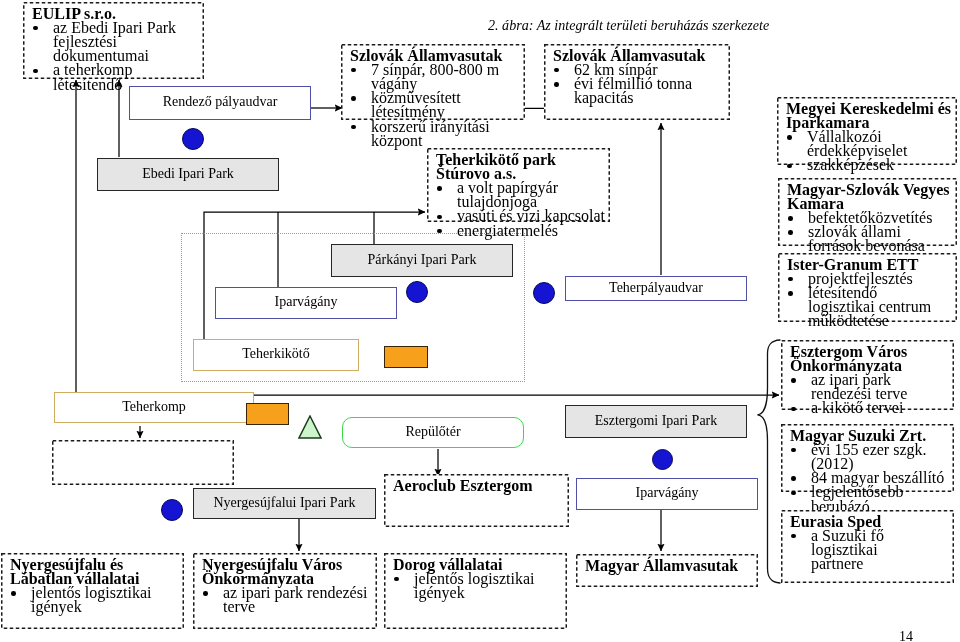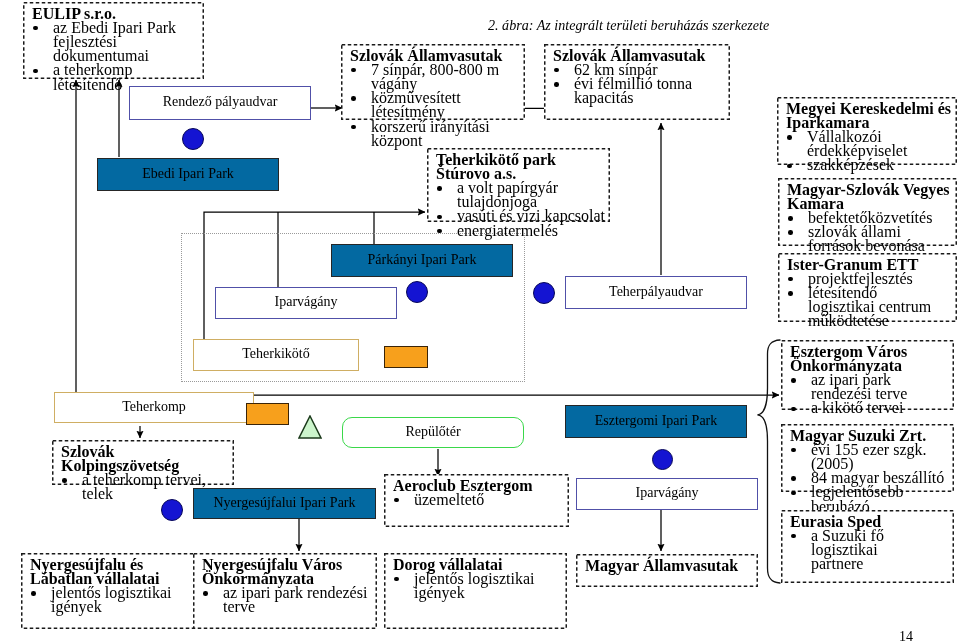--- a/index.html
+++ b/index.html
@@ -12,21 +12,21 @@
   .dashbox .hd{font-weight:bold;font-size:16px;line-height:14.2px;}
   .dashbox ul{margin:0;padding:0;list-style:none;}
   .dashbox li{font-size:16px;line-height:14.2px;position:relative;padding-left:21px;}
   .dashbox li:before{content:"";position:absolute;left:1px;top:5.2px;width:4.6px;height:4.6px;border-radius:50%;background:#000;}
   .dashbox .inner{padding:4.5px 1px 3px 9px;position:relative;}
 
   .pbox{background:#fff;display:flex;align-items:center;justify-content:center;font-size:14px;line-height:14.5px;padding-bottom:1.5px;}
   .pbox.blue{border:1.3px solid #5050a8;}
   .pbox.orange{border:1.3px solid #cfae63;}
   .pbox.green{border:1.3px solid #3ad84a;}
-  .pbox.gray{background:#0369a1;border:1.4px solid #262626;border-right-width:1.8px;border-bottom-width:1.8px;}
+  .pbox.gray{background:#e5e5e5;border:1.4px solid #262626;border-right-width:1.8px;border-bottom-width:1.8px;}
 
   .circle{border-radius:50%;background:#1414d2;border:1.2px solid #08085a;}
   .orect{background:#f7a01c;border:1.6px solid #3a2408;}
 
   .dottedbox{border:1px dotted #9a9a9a;}
 
   .title{position:absolute;font-style:italic;font-size:14.1px;line-height:14px;}
   .pageno{position:absolute;font-size:14px;line-height:14px;}
   svg.lay{position:absolute;left:0;top:0;width:960px;height:642px;overflow:visible;}
 </style>
@@ -162,60 +162,51 @@
           </ul>
         </div>
       </div>
       <div class="node dashbox" style="left: 781px; top: 424px; width: 173px; height: 68px;">
         <svg class="bd" width="173" height="68">
           <rect x="0.75" y="0.75" width="171.5" height="66.5" fill="none" stroke="#1a1a1a" stroke-width="1.5" stroke-dasharray="3.5 2.5"></rect>
         </svg>
         <div class="inner">
           <div class="hd">Magyar Suzuki Zrt.</div>
           <ul>
-            <li>évi 155 ezer szgk. (2005)</li>
+            <li>évi 155 ezer szgk. (2012)</li>
             <li>84 magyar beszállító</li>
             <li>legjelentősebb beruházó</li>
           </ul>
         </div>
       </div>
       <div class="node dashbox" style="left: 781px; top: 510px; width: 173px; height: 73px;">
         <svg class="bd" width="173" height="73">
           <rect x="0.75" y="0.75" width="171.5" height="71.5" fill="none" stroke="#1a1a1a" stroke-width="1.5" stroke-dasharray="3.5 2.5"></rect>
         </svg>
         <div class="inner">
           <div class="hd">Eurasia Sped</div>
           <ul style="max-width: 140px;">
             <li>a Suzuki fő logisztikai partnere</li>
           </ul>
         </div>
       </div>
       <div class="node dashbox" style="left: 52px; top: 440px; width: 182px; height: 45px;">
         <svg class="bd" width="182" height="45">
           <rect x="0.75" y="0.75" width="180.5" height="43.5" fill="none" stroke="#1a1a1a" stroke-width="1.5" stroke-dasharray="3.5 2.5"></rect>
         </svg>
-        <div class="inner">
-          <div class="hd">Szlovák Kolpingszövetség</div>
-          <ul>
-            <li>a teherkomp tervei, telek</li>
-          </ul>
-        </div>
       </div>
       <div class="node dashbox" style="left: 384px; top: 474px; width: 185px; height: 53px;">
         <svg class="bd" width="185" height="53">
           <rect x="0.75" y="0.75" width="183.5" height="51.5" fill="none" stroke="#1a1a1a" stroke-width="1.5" stroke-dasharray="3.5 2.5"></rect>
         </svg>
         <div class="inner">
           <div class="hd">Aeroclub Esztergom</div>
-          <ul>
-            <li>üzemeltető</li>
-          </ul>
-        </div>
-      </div>
-      <div class="node dashbox" style="left: 1px; top: 553px; width: 183px; height: 76px; margin-left: 20px;">
+        </div>
+      </div>
+      <div class="node dashbox" style="left: 1px; top: 553px; width: 183px; height: 76px;">
         <svg class="bd" width="183" height="76">
           <rect x="0.75" y="0.75" width="181.5" height="74.5" fill="none" stroke="#1a1a1a" stroke-width="1.5" stroke-dasharray="3.5 2.5"></rect>
         </svg>
         <div class="inner">
           <div class="hd">Nyergesújfalu és Lábatlan vállalatai</div>
           <ul>
             <li>jelentős logisztikai igények</li>
           </ul>
         </div>
       </div>
@@ -247,21 +238,21 @@
         </svg>
         <div class="inner">
           <div class="hd">Magyar Államvasutak</div>
         </div>
       </div>
       <div class="node pbox blue" style="left: 129px; top: 86px; width: 182px; height: 34px;">Rendező pályaudvar</div>
       <div class="node pbox gray" style="left: 97px; top: 158px; width: 182px; height: 33px;">Ebedi Ipari Park</div>
       <div class="node pbox gray" style="left: 331px; top: 244px; width: 182px; height: 33px;">Párkányi Ipari Park</div>
       <div class="node pbox blue" style="left: 215px; top: 287px; width: 182px; height: 32px;">Iparvágány</div>
       <div class="node pbox orange" style="left: 193px; top: 339px; width: 166px; height: 32px;">Teherkikötő</div>
-      <div class="node pbox blue" style="left: 565px; top: 276px; width: 182px; height: 33px;">Teherpályaudvar</div>
+      <div class="node pbox blue" style="left: 565px; top: 276px; width: 182px; height: 25px;">Teherpályaudvar</div>
       <div class="node pbox orange" style="left: 54px; top: 392px; width: 200px; height: 31px;">Teherkomp</div>
       <div class="node pbox green" style="left: 342px; top: 417px; width: 182px; height: 31px; border-radius: 10px;">Repülőtér</div>
       <div class="node pbox gray" style="left: 565px; top: 405px; width: 182px; height: 33px;">Esztergomi Ipari Park</div>
       <div class="node pbox gray" style="left: 193px; top: 488px; width: 183px; height: 31px;">Nyergesújfalui Ipari Park</div>
       <div class="node pbox blue" style="left: 576px; top: 478px; width: 182px; height: 32px;">Iparvágány</div>
       <div class="node circle" style="left: 182px; top: 128px; width: 22px; height: 22px;"></div>
       <div class="node circle" style="left: 406px; top: 281px; width: 22px; height: 22px;"></div>
       <div class="node circle" style="left: 533px; top: 282px; width: 22px; height: 22px;"></div>
       <div class="node circle" style="left: 161px; top: 499px; width: 22px; height: 22px;"></div>
       <div class="node circle" style="left: 652px; top: 449px; width: 21px; height: 21px;"></div>

